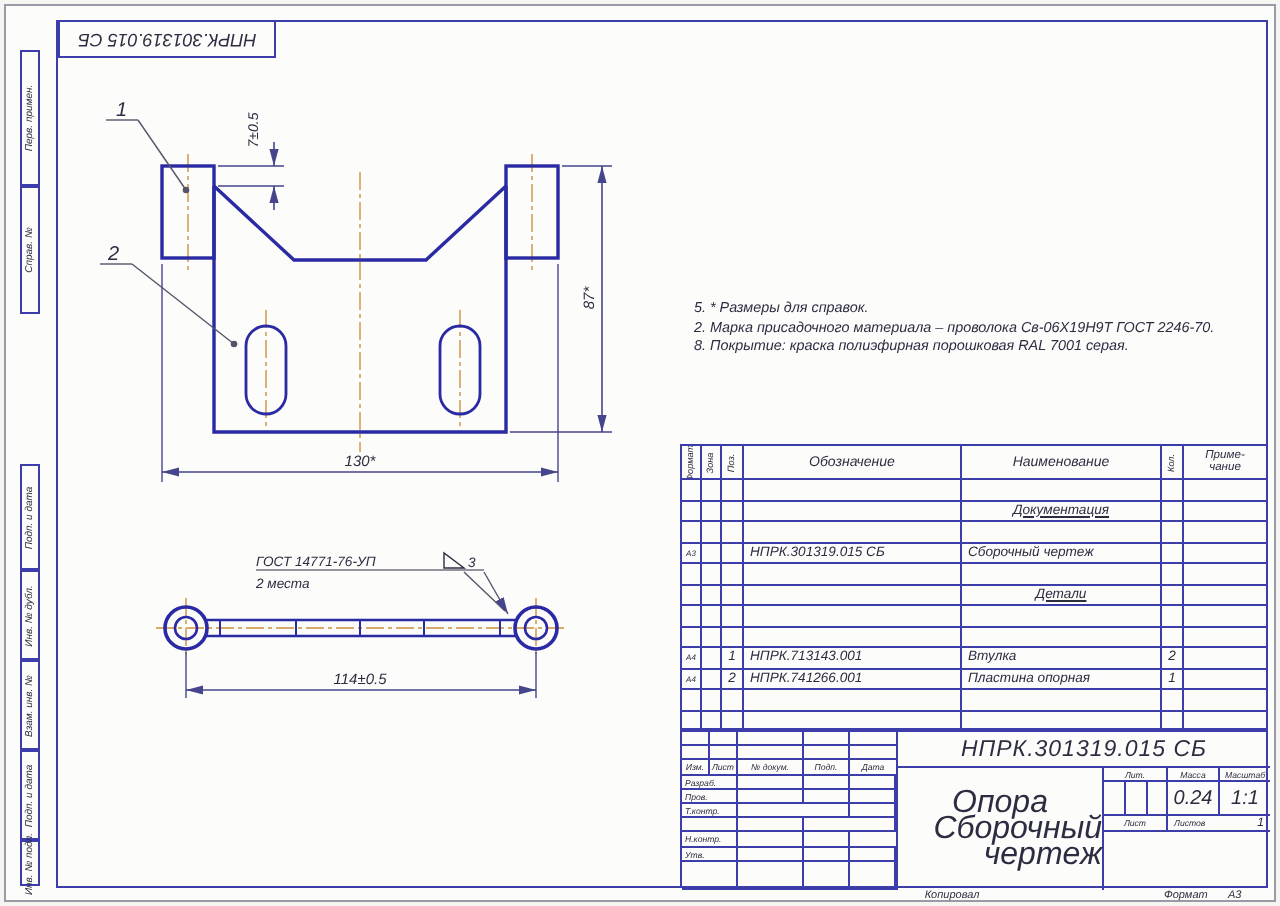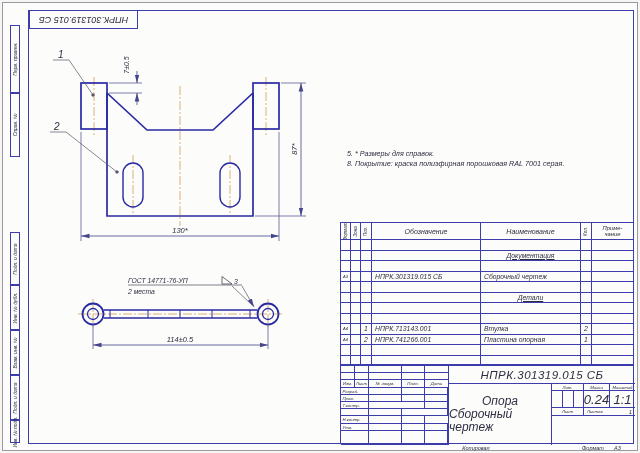--- a/index.html
+++ b/index.html
@@ -48,25 +48,25 @@
     grid-template-rows:7px 7px 8px 7px 7px 7px 7px 8px 7px auto;}
   .tb-left div{border-right:0.8px solid var(--ln);border-bottom:0.8px solid var(--ln);overflow:hidden;
     font-size:4.3px;font-style:italic;display:flex;align-items:center;justify-content:center;white-space:nowrap;}
   .tb-left div:nth-child(5n){border-right:none;}
   .tb-left .span2{grid-column:span 2;justify-content:flex-start;padding-left:1.5px;}
   .tb-left .span2 ~ div:nth-child(4n){border-right:0.8px solid var(--ln);}
   .tb-desig{position:absolute;left:108px;top:0;width:186px;height:18px;border-bottom:1px solid var(--ln);
     display:flex;align-items:center;justify-content:center;font-size:11.5px;font-style:italic;letter-spacing:0.5px;}
   .tb-name{position:absolute;left:108px;top:18px;width:103px;height:61px;border-right:1px solid var(--ln);
     display:flex;flex-direction:column;align-items:center;justify-content:center;
-    font-size:12px;font-style:italic;line-height:13px;text-align:left;}
+    font-size:16px;font-style:italic;line-height:13px;text-align:right;}
   .tb-right{position:absolute;left:211px;top:18px;width:83px;height:61px;}
   .tbr-cell{position:absolute;border-right:0.8px solid var(--ln);border-bottom:0.8px solid var(--ln);
     display:flex;align-items:center;justify-content:center;overflow:hidden;font-style:italic;}
-  .fz4{font-size:4.3px;} .fz7{font-size:13px;text-align:center;} .fz6{font-size:6px;}
+  .fz4{font-size:4.3px;} .fz7{font-size:10px;text-align:center;} .fz6{font-size:6px;}
   
   .footer-txt{position:absolute;top:445px;font-size:5.5px;font-style:italic;color:var(--tx);white-space:nowrap;}
   svg text{fill:var(--tx);font-family:"Liberation Sans",sans-serif;font-style:italic;}
 </style>
 </head>
 <body>
 
 <div class="stage">
   <div class="sheet-border"></div>
   <div class="frame"></div>
@@ -180,20 +180,21 @@
     <text x="261" y="113" font-size="7.5" text-anchor="middle" transform="rotate(-90 261 113)">87*</text>
     <text x="144" y="197" font-size="7.5" text-anchor="middle">130*</text>
     <text x="144" y="306" font-size="7.5" text-anchor="middle">114±0.5</text>
     <text x="92" y="247" font-size="6.8">ГОСТ 14771-76-УП</text>
     <text x="198" y="247.5" font-size="6.8">3</text>
     <text x="92" y="258" font-size="6.8">2 места</text>
   </svg>
 
   <div class="techreq">
     <div>5.  * Размеры для справок.</div>
+    <div>2.  Марка присадочного материала – проволока Св-06Х19Н9Т ГОСТ 2246-70.</div>
     <div>8.  Покрытие: краска полиэфирная порошковая  RAL 7001 серая.</div>
   </div>
 
   <div class="spec">
     <div class="sh">
         <span class="rot">Формат</span>
       </div>
     <div class="sh">
         <span class="rot">Зона</span>
       </div>

